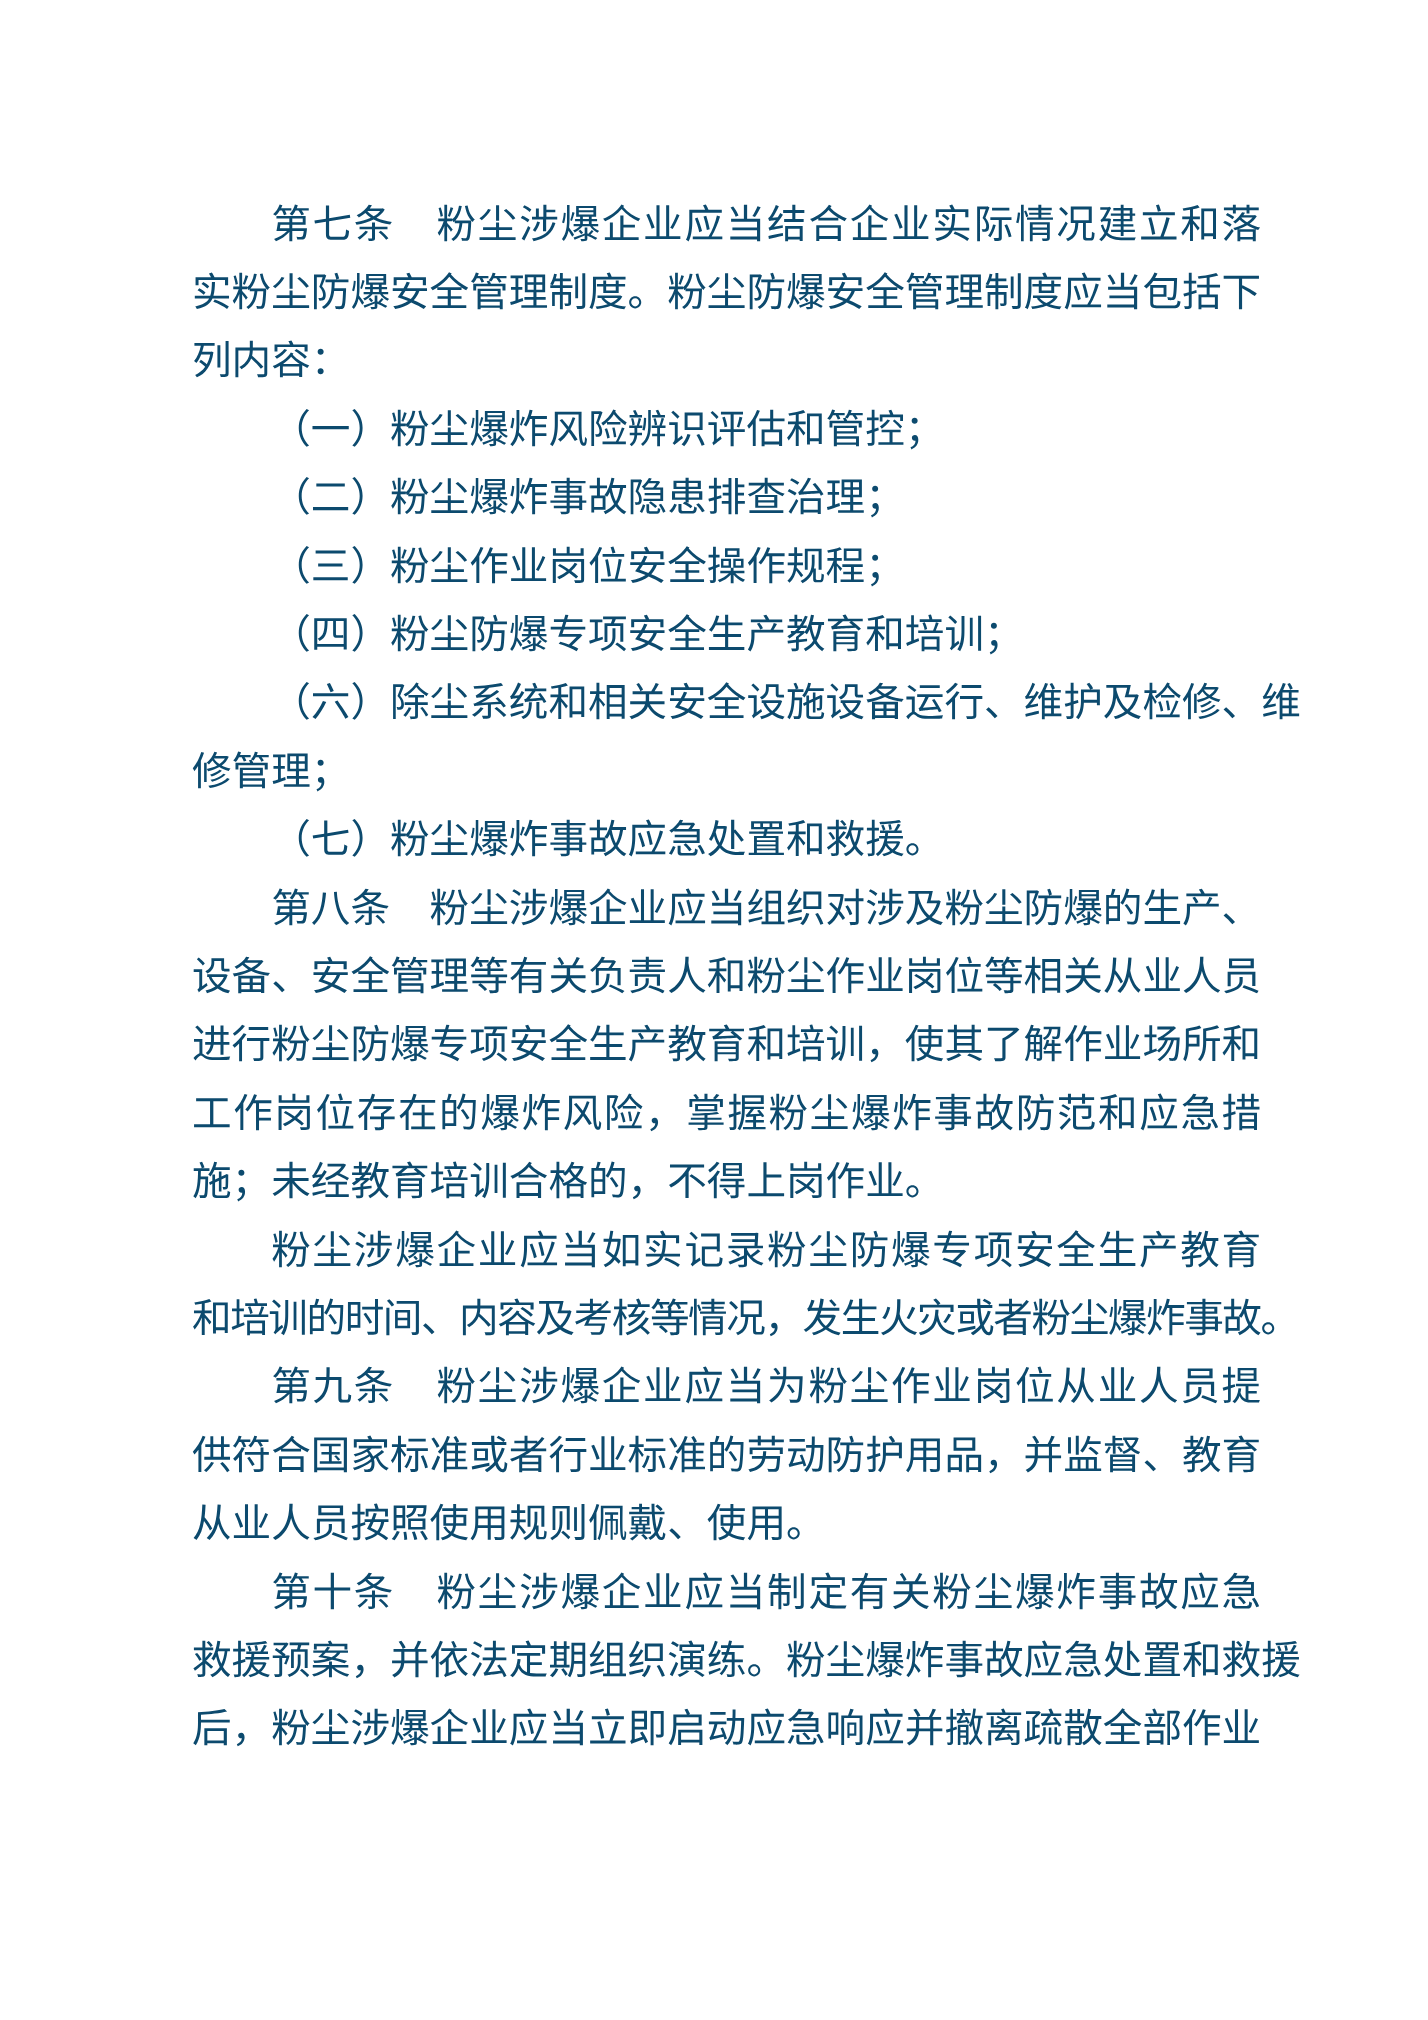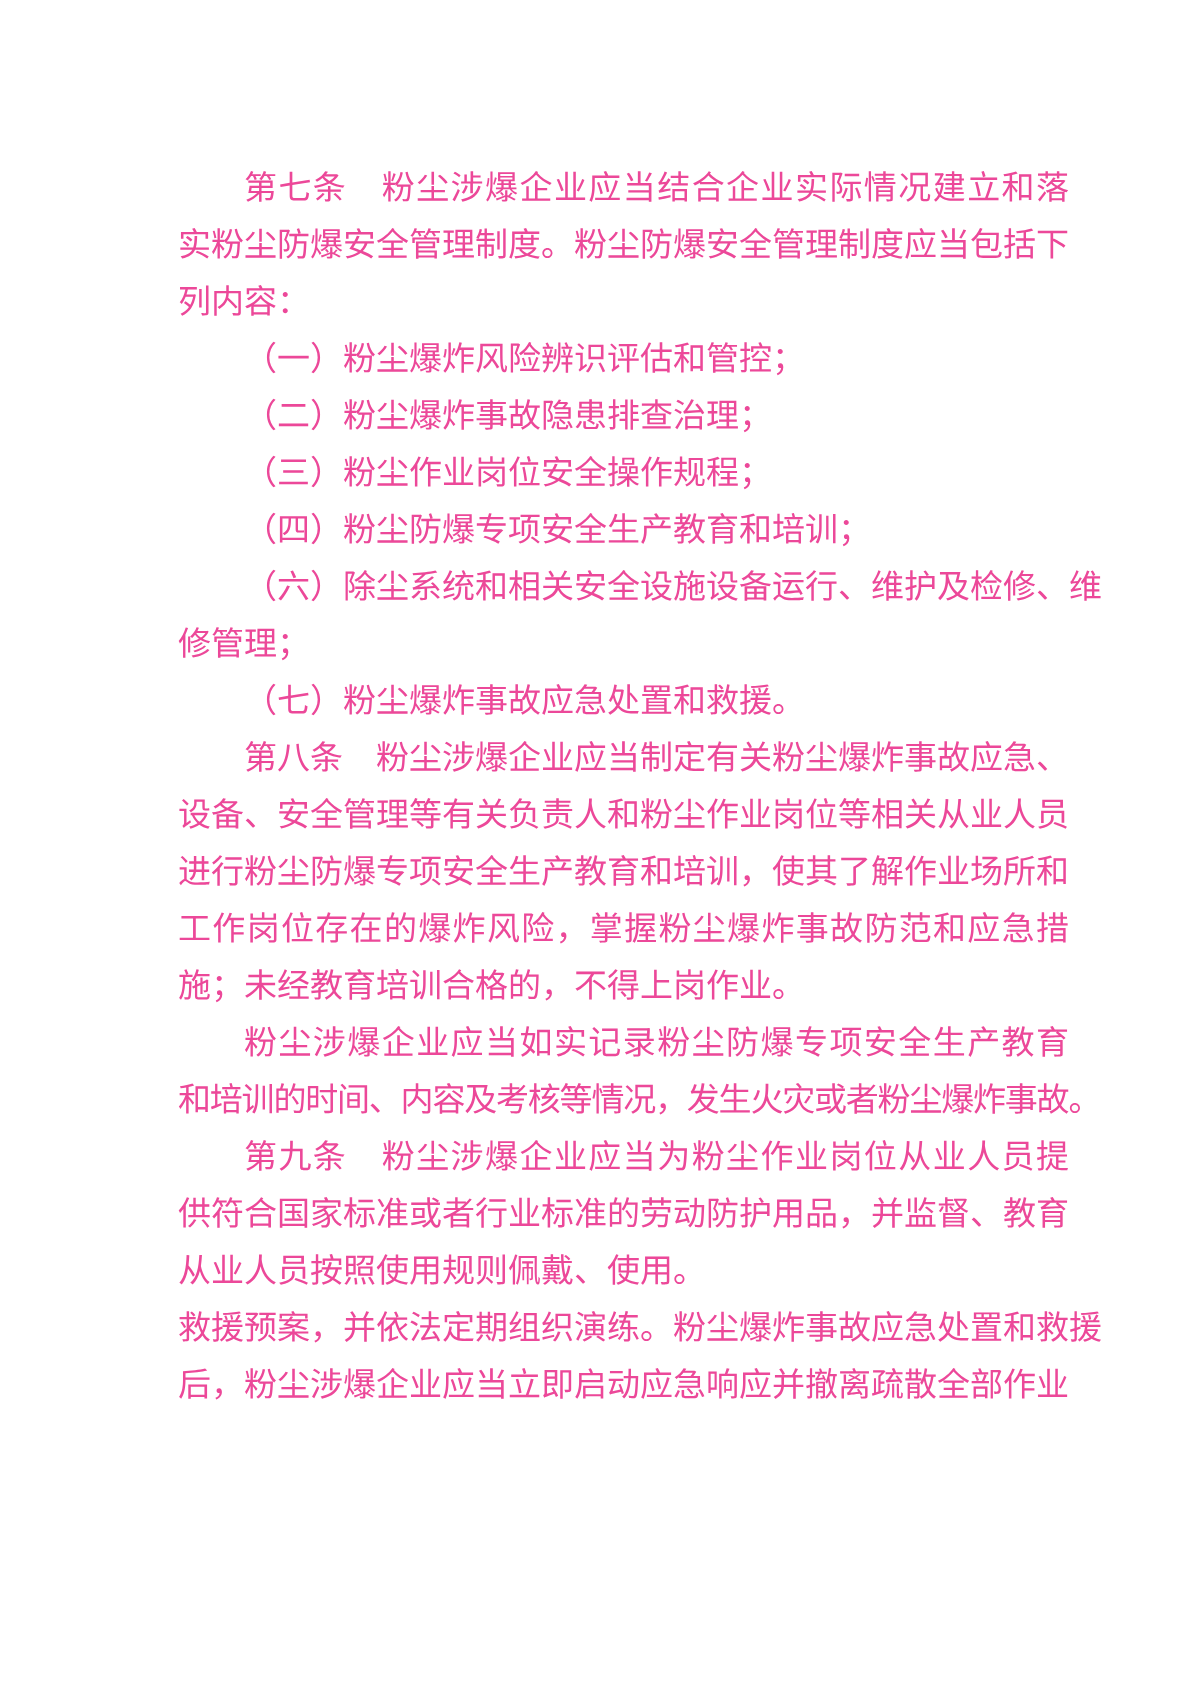--- a/index.html
+++ b/index.html
@@ -16,22 +16,21 @@
     font-family: "Liberation Serif", "DejaVu Serif", serif;
     color: #000000;
   }
   .text-block {
     position: absolute;
     left: 160px;
     top: 160px;
     width: 891px;
     font-size: 33px;
     line-height: 57px;
-    color: #ec4899;
-    margin-left: 18px;
+    color: #0c4a6e;
   }
   .para {
     margin: 0;
     padding: 0;
   }
   .line {
     display: block;
     white-space: nowrap;
     text-align: justify;
     -webkit-text-justify: inter-character;
@@ -73,33 +72,34 @@
         <span class="line indent">（四）粉尘防爆专项安全生产教育和培训；</span>
       </p>
       <p class="para">
         <span class="line indent fill">（六）除尘系统和相关安全设施设备运行、维护及检修、维</span>
         <span class="line">修管理；</span>
       </p>
       <p class="para">
         <span class="line indent">（七）粉尘爆炸事故应急处置和救援。</span>
       </p>
       <p class="para">
-        <span class="line indent fill">第八条　粉尘涉爆企业应当制定有关粉尘爆炸事故应急、</span>
+        <span class="line indent fill">第八条　粉尘涉爆企业应当组织对涉及粉尘防爆的生产、</span>
         <span class="line fill">设备、安全管理等有关负责人和粉尘作业岗位等相关从业人员</span>
         <span class="line fill">进行粉尘防爆专项安全生产教育和培训，使其了解作业场所和</span>
         <span class="line fill">工作岗位存在的爆炸风险，掌握粉尘爆炸事故防范和应急措</span>
         <span class="line">施；未经教育培训合格的，不得上岗作业。</span>
       </p>
       <p class="para">
         <span class="line indent fill">粉尘涉爆企业应当如实记录粉尘防爆专项安全生产教育</span>
         <span class="line compress">和培训的时间、内容及考核等情况，发生火灾或者粉尘爆炸事故。</span>
       </p>
       <p class="para">
         <span class="line indent fill">第九条　粉尘涉爆企业应当为粉尘作业岗位从业人员提</span>
         <span class="line fill">供符合国家标准或者行业标准的劳动防护用品，并监督、教育</span>
         <span class="line">从业人员按照使用规则佩戴、使用。</span>
       </p>
       <p class="para">
+        <span class="line indent fill">第十条　粉尘涉爆企业应当制定有关粉尘爆炸事故应急</span>
         <span class="line fill">救援预案，并依法定期组织演练。粉尘爆炸事故应急处置和救援</span>
         <span class="line">后，粉尘涉爆企业应当立即启动应急响应并撤离疏散全部作业</span>
       </p>
     </div>
 </div>
 
 </body></html>

